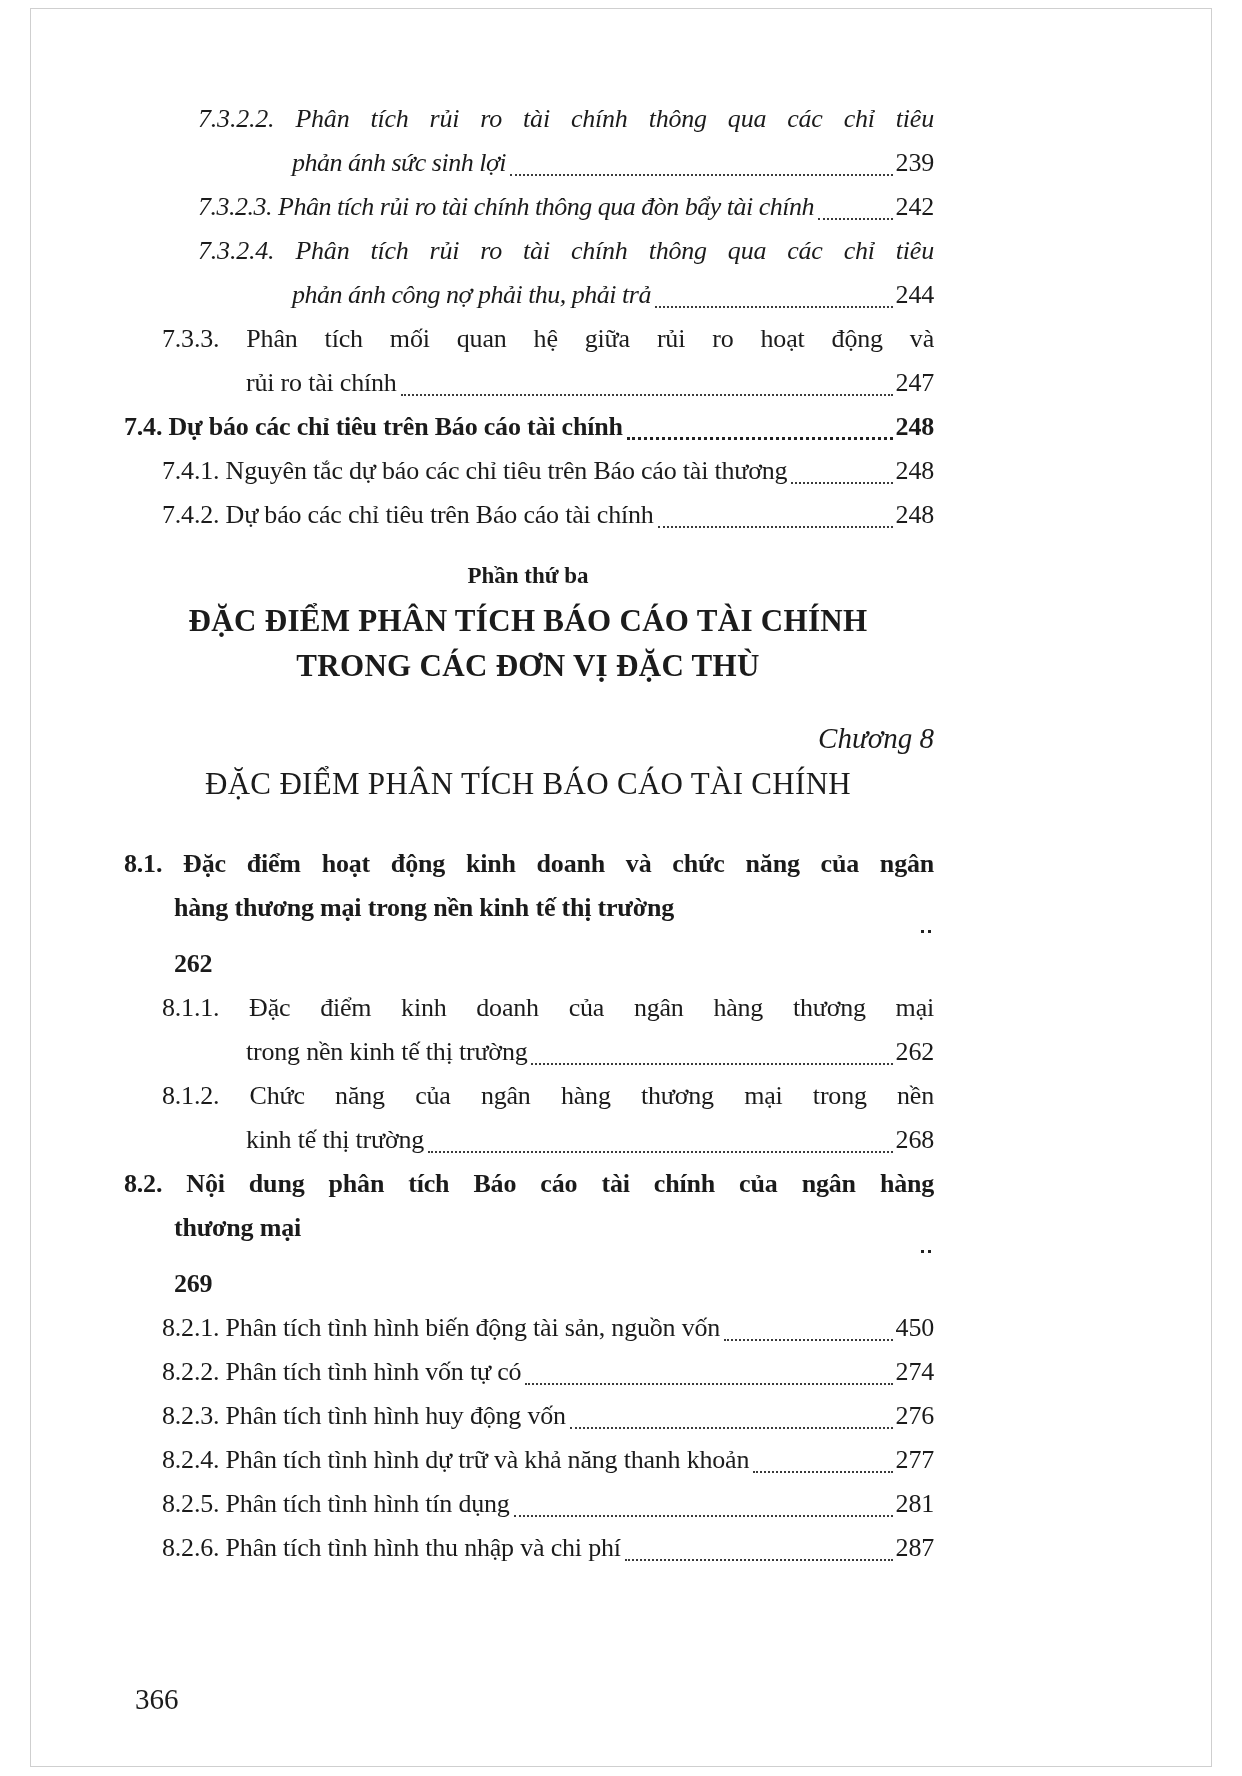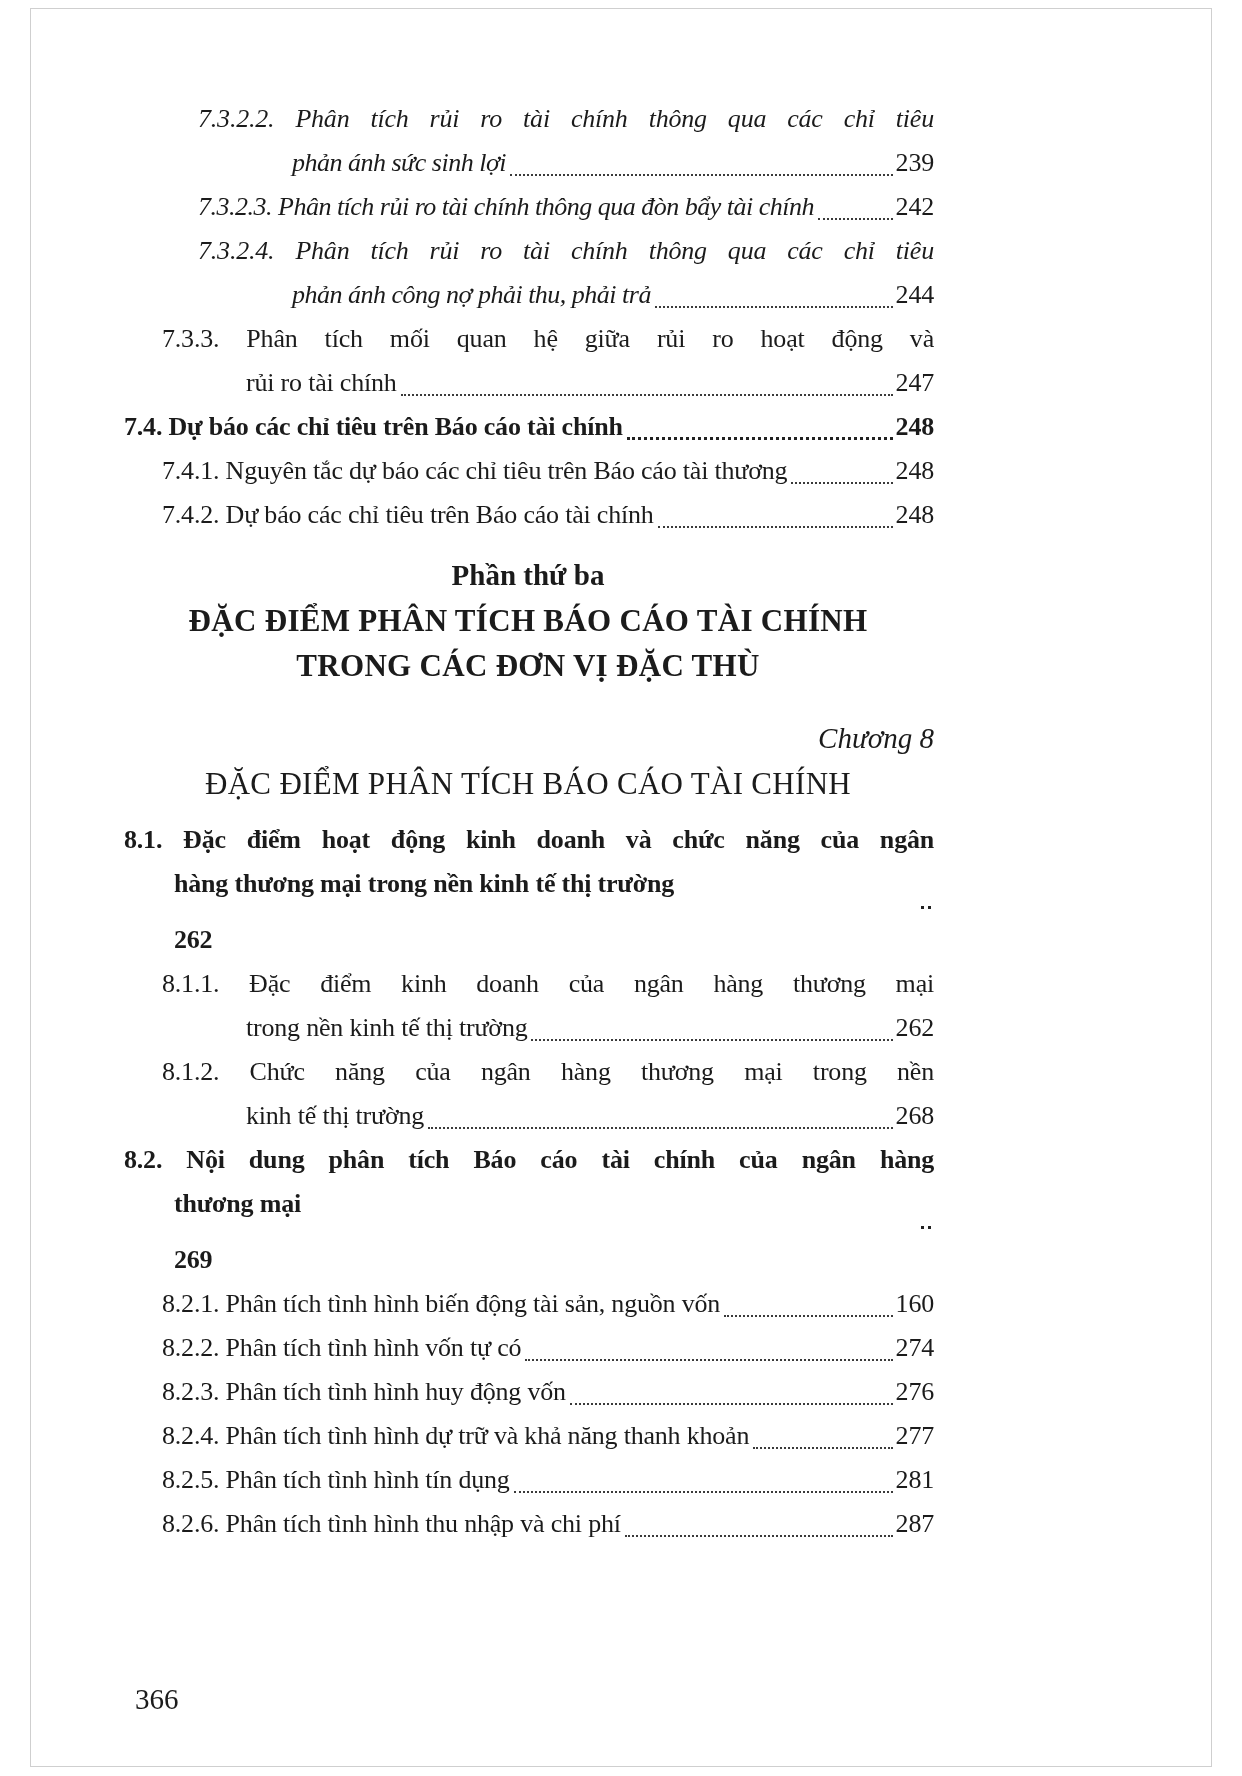--- a/index.html
+++ b/index.html
@@ -48,21 +48,21 @@
     margin: 0 3px 9px 4px;
   }
   .entry.bold .fline .leader { border-bottom: 3px dotted #222; }
   .entry.l3.italic .fline .txt { letter-spacing: -0.5px; }
   .fline .pg { white-space: nowrap; font-style: normal; }
   .entry.italic .fline .pg { font-style: normal; }
   
   .part-label {
     margin-top: 16px;
     font-weight: bold;
-    font-size: 29px;
+    font-size: 23px;
     line-height: 45px;
     text-align: center;
   }
   .part-title {
     font-weight: bold;
     font-size: 31px;
     line-height: 45px;
     text-align: center;
     letter-spacing: 0.3px;
   }
@@ -72,21 +72,21 @@
     font-size: 29px;
     line-height: 45px;
     text-align: right;
   }
   .chapter-title {
     font-size: 31px;
     line-height: 45px;
     text-align: center;
     letter-spacing: 0.3px;
   }
-  #toc-bottom { margin-top: 12px; }
+  #toc-bottom { margin-top: 36px; }
   .footer {
     position: absolute;
     left: 135px; top: 1683px;
     font-size: 29px;
   }
 </style>
 </head>
 <body>
 
 <div class="scan-frame"></div>
@@ -189,21 +189,21 @@
         <div class="fline cont">
           <span class="txt">thương mại</span>
           <span class="leader"></span>
           <span class="pg">269</span>
         </div>
       </div>
       <div class="entry l2">
         <div class="fline">
           <span class="txt">8.2.1. Phân tích tình hình biến động tài sản, nguồn vốn</span>
           <span class="leader"></span>
-          <span class="pg">160</span>
+          <span class="pg">450</span>
         </div>
       </div>
       <div class="entry l2">
         <div class="fline">
           <span class="txt">8.2.2. Phân tích tình hình vốn tự có</span>
           <span class="leader"></span>
           <span class="pg">274</span>
         </div>
       </div>
       <div class="entry l2">

